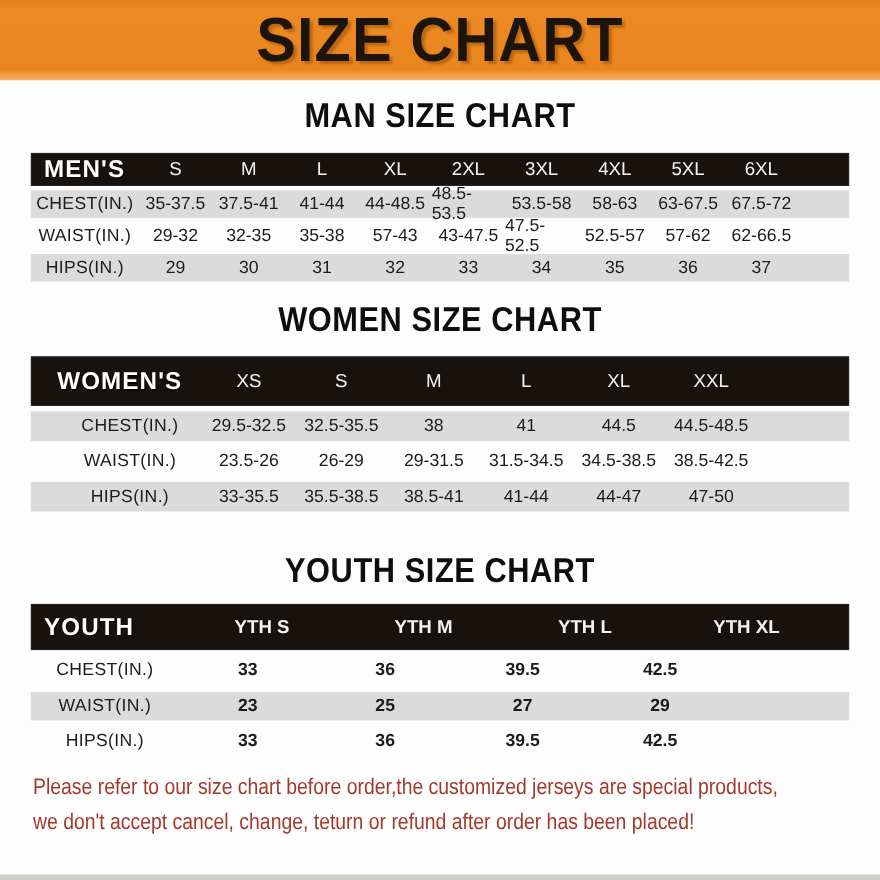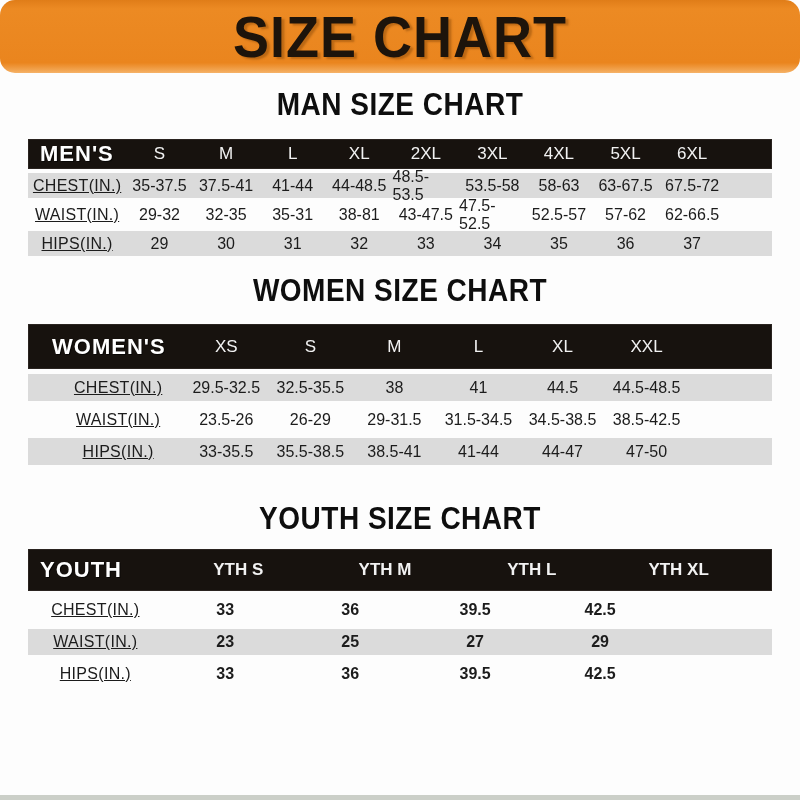--- a/index.html
+++ b/index.html
@@ -3,21 +3,21 @@
 <meta charset="utf-8">
 <style>
   * { margin:0; padding:0; box-sizing:border-box; }
   html,body { width:800px; height:800px; background:#ffffff;
               font-family:"Liberation Sans", sans-serif; }
   .page { position:relative; width:800px; height:800px; overflow:hidden; background:#fdfdfd; }
 
   
   .banner { height:73px;
             background:linear-gradient(180deg,#e07d18 0%,#ec8a23 12%,#ea851e 86%,#f2a450 96%,#f6b369 100%);
-            display:flex; align-items:center; justify-content:center;border-radius:15px; }
+            display:flex; align-items:center; justify-content:center; }
   .banner-title { font-size:54px; font-weight:800; letter-spacing:1px; color:#1d140b;
                   text-shadow:3px 2px 2px rgba(110,55,0,0.38); transform:scaleY(1.05); }
 
   
   .section-heading { text-align:center; font-weight:800; font-size:28px; color:#0e0e0e;
                      letter-spacing:.5px; transform:scaleY(1.12); }
   .men-h   { margin-top:16px; }
   .women-h { margin-top:19px; }
   .youth-h { margin-top:38px; }
 
@@ -33,21 +33,21 @@
   .men   .t-row { height:25px; margin-top:4px; }
   .women .t-row { height:27px; margin-top:5px; }
   .youth .t-row { height:26px; margin-top:6px; }
   .t-row.gray { background:#dbdbdb; }
 
   .hcell, .cell { display:flex; align-items:center; justify-content:center; }
   .hcell.label { justify-content:flex-start; padding-left:12px; font-weight:800; font-size:22px;
                  letter-spacing:1px; text-shadow:1px 1px 0 rgba(0,0,0,.6); }
   .hcell.col { font-size:17px; font-weight:400; color:#f2f2f2; }
   .cell { font-size:16px; color:#1c1c1c; }
-  .cell.label { letter-spacing:.3px;text-decoration:underline; }
+  .cell.label { letter-spacing:.3px; }
   .spacer { flex:1; }
 
   .men   .label { width:13.2%; }
   .men   .col   { width:8.95%; }
   .women .label { width:21%;padding-left:24px; }
   .women .col   { width:11.3%; }
   .youth .label { width:18.1%; }
   .youth .col   { width:16.8%;font-weight:bold; }
 
   
@@ -94,22 +94,22 @@
       <div class="cell col">58-63</div>
       <div class="cell col">63-67.5</div>
       <div class="cell col">67.5-72</div>
       <div class="spacer"></div>
     </div>
 
     <div class="t-row">
       <div class="cell label">WAIST(IN.)</div>
       <div class="cell col">29-32</div>
       <div class="cell col">32-35</div>
-      <div class="cell col">35-31</div>
-      <div class="cell col">38-81</div>
+      <div class="cell col">35-38</div>
+      <div class="cell col">57-43</div>
       <div class="cell col">43-47.5</div>
       <div class="cell col">47.5-52.5</div>
       <div class="cell col">52.5-57</div>
       <div class="cell col">57-62</div>
       <div class="cell col">62-66.5</div>
       <div class="spacer"></div>
     </div>
 
     <div class="t-row gray">
       <div class="cell label">HIPS(IN.)</div>
@@ -208,15 +208,19 @@
     <div class="t-row">
       <div class="cell label">HIPS(IN.)</div>
       <div class="cell col">33</div>
       <div class="cell col">36</div>
       <div class="cell col">39.5</div>
       <div class="cell col">42.5</div>
       <div class="spacer"></div>
     </div>
   </div>
 
+  <footer class="footer">
+    <div class="line">Please refer to our size chart before order,the customized jerseys are special products,</div>
+    <div class="line">we don't accept cancel, change, teturn or refund after order has been placed!</div>
+  </footer>
 
   <div class="bottom-strip"></div>
 </div>
 
 </body></html>

